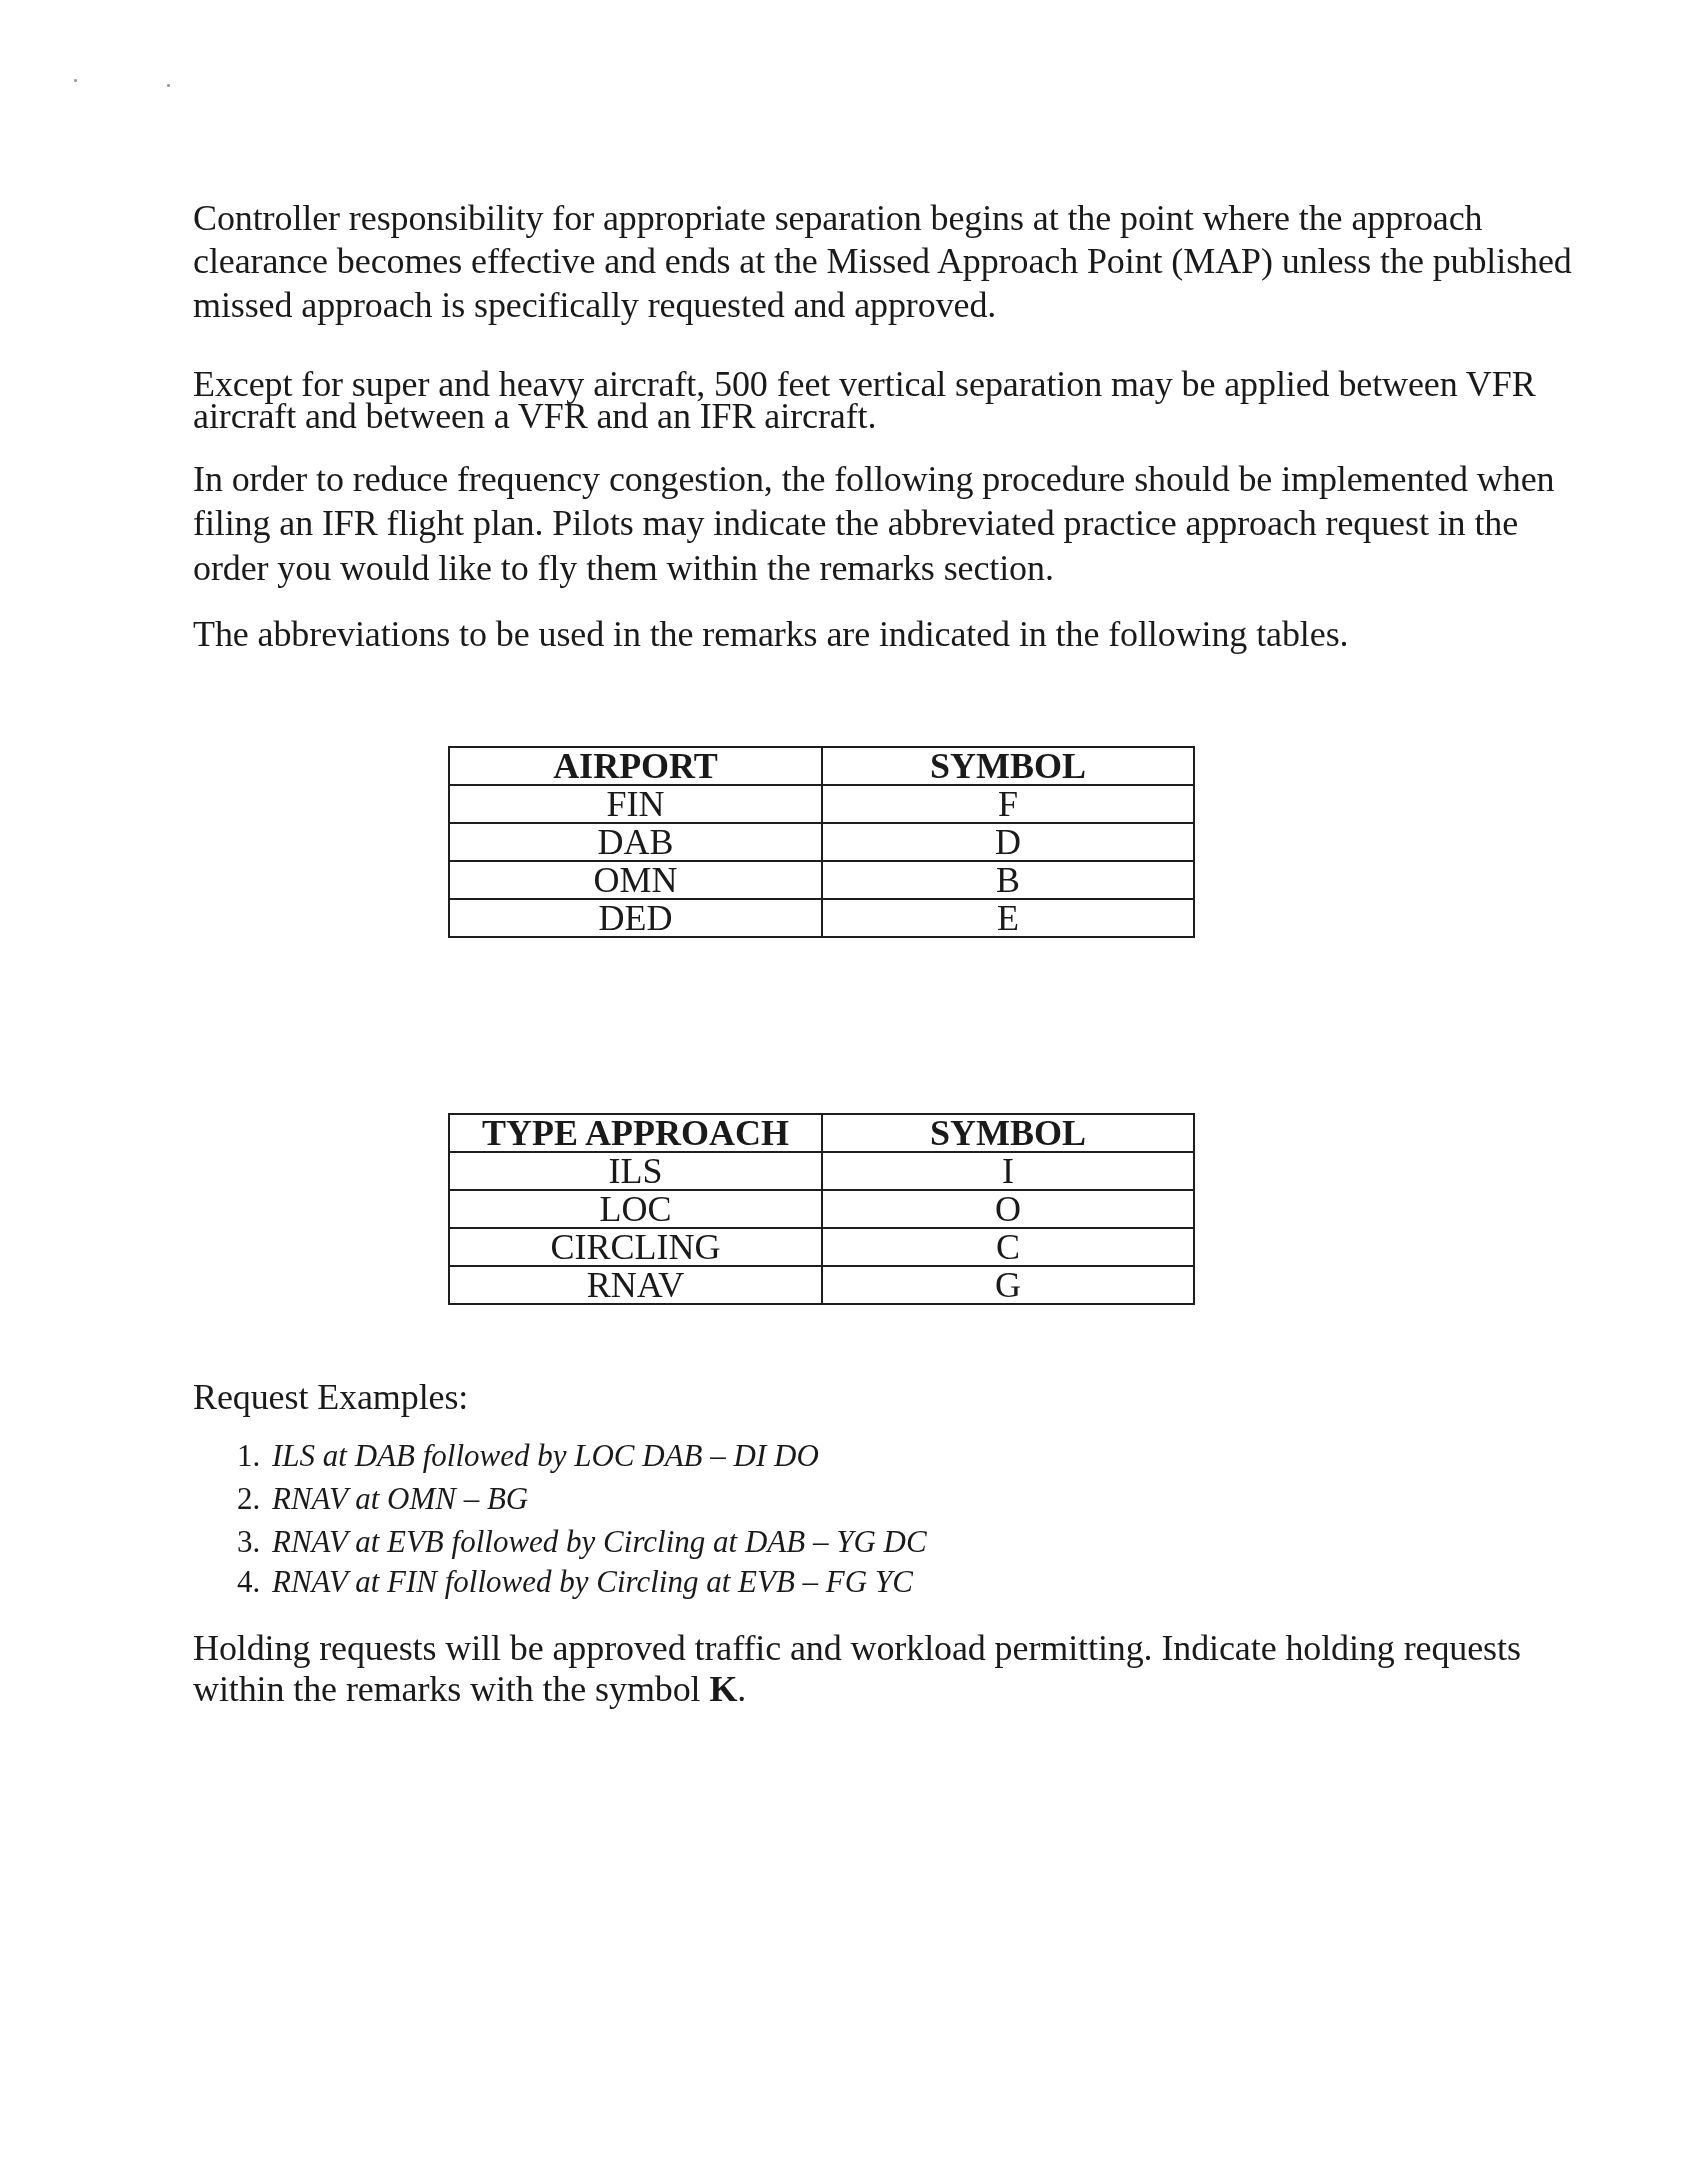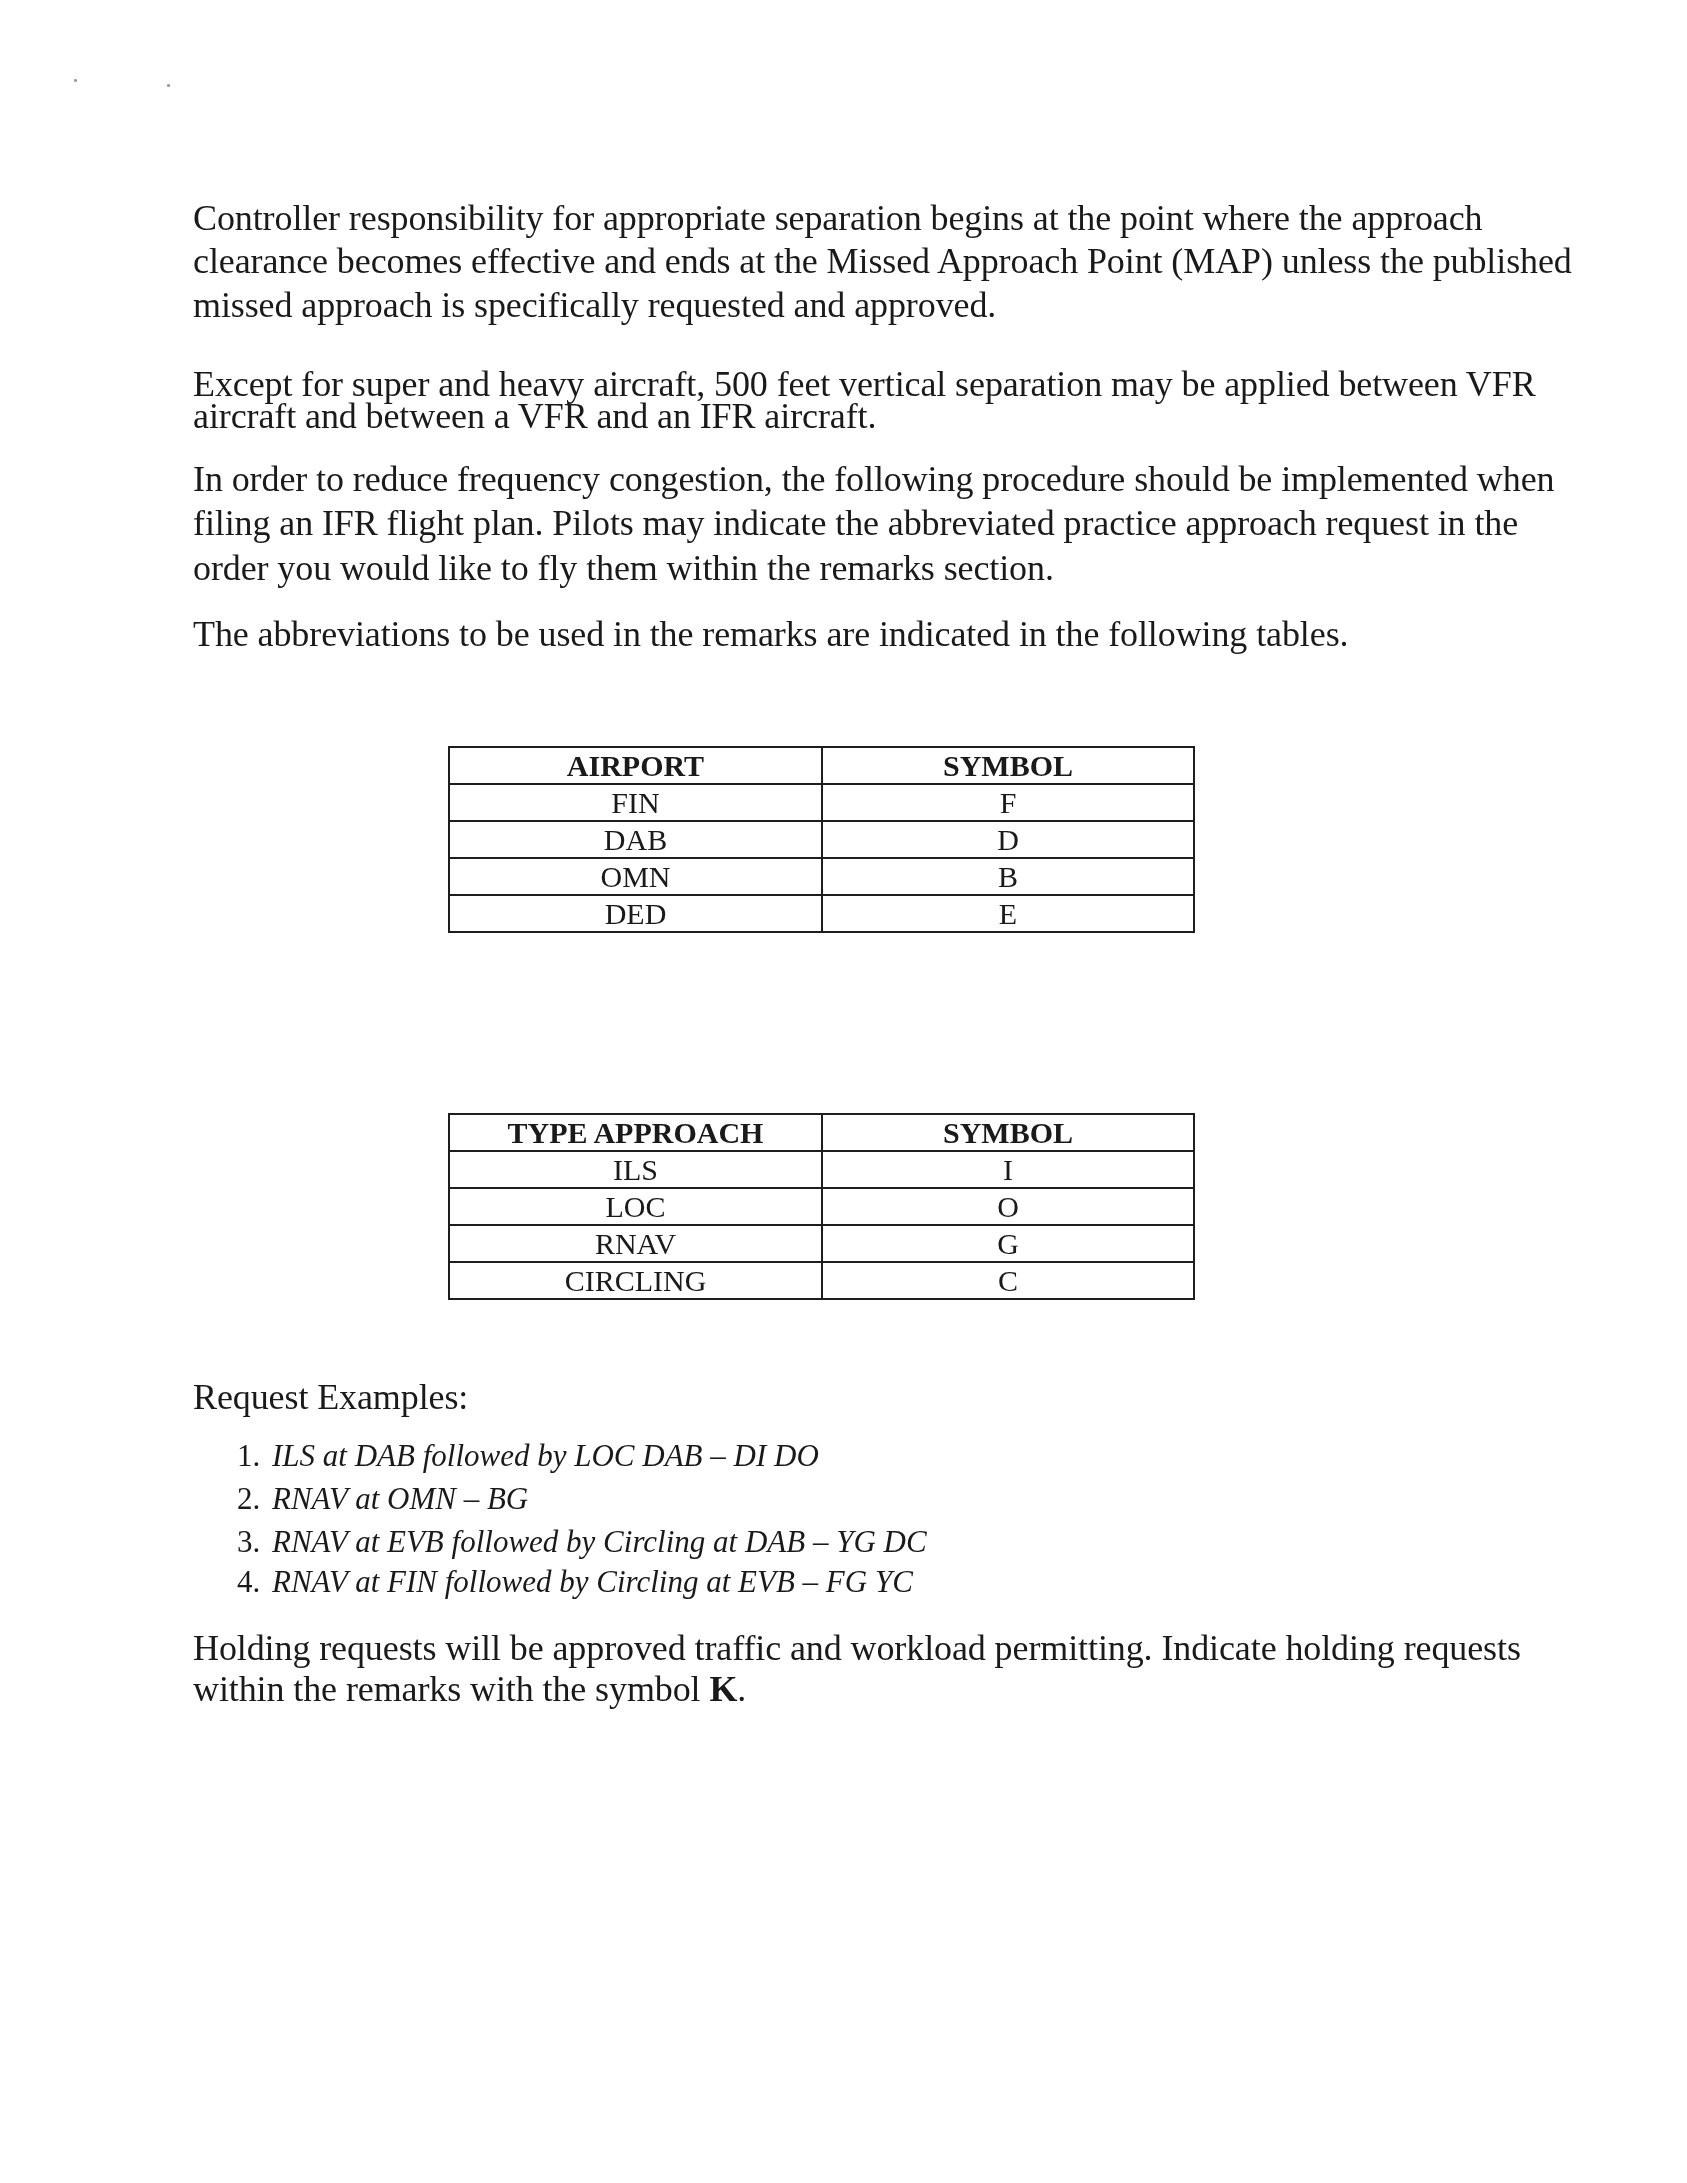--- a/index.html
+++ b/index.html
@@ -28,21 +28,21 @@
       font-size: 36px;
       line-height: 1;
       white-space: nowrap;
       letter-spacing: -0.1px;
     }
     table.abbr {
       position: absolute;
       left: 448px;
       width: 745px;
       border-collapse: collapse;
-      font-size: 30px;
+      font-size: 36px;
       table-layout: fixed;
     }
     table.abbr td, table.abbr th {
       border: 2px solid #1e1e1e;
       height: 35px;
       padding: 0;
       text-align: center;
       vertical-align: middle;
       line-height: 1;
     }
@@ -145,26 +145,26 @@
   <tbody>
     <tr>
       <td>ILS</td>
       <td>I</td>
     </tr>
     <tr>
       <td>LOC</td>
       <td>O</td>
     </tr>
     <tr>
+      <td>CIRCLING</td>
+      <td>C</td>
+    </tr>
+    <tr>
       <td>RNAV</td>
       <td>G</td>
-    </tr>
-    <tr>
-      <td>CIRCLING</td>
-      <td>C</td>
     </tr>
   </tbody>
 </table>
 
 <div class="line" style="top:1379px;">Request Examples:</div>
 
 <div class="list">
   <div class="list-item" style="top:1440px; left:0;">
     <span class="list-num">1.</span>
     <span class="list-text">ILS at DAB followed by LOC DAB – DI DO</span>

